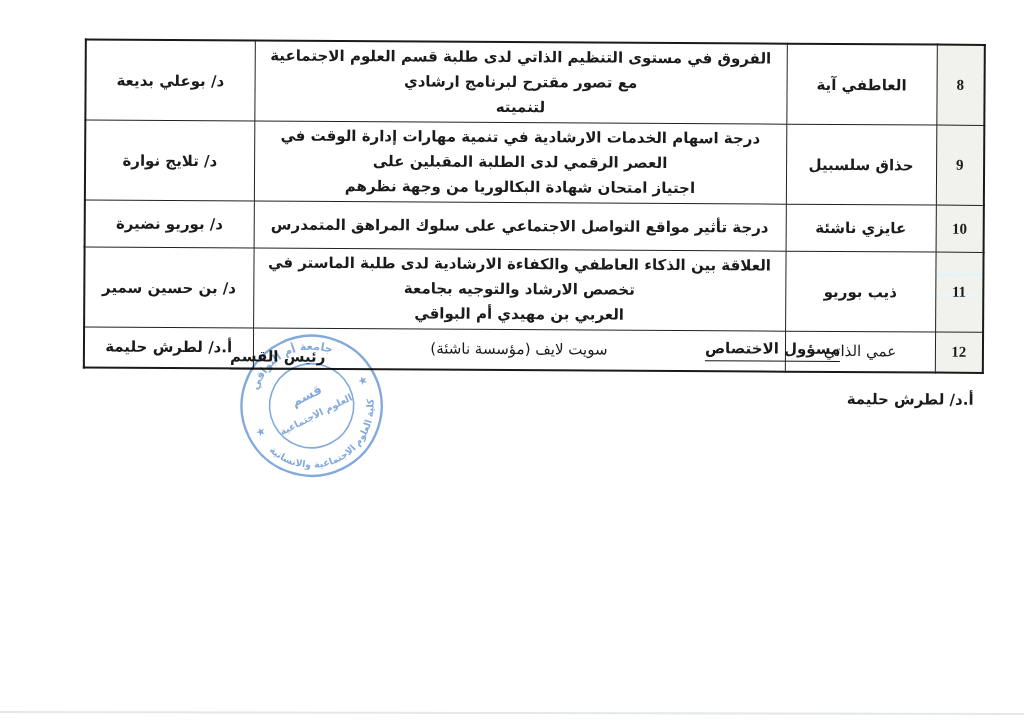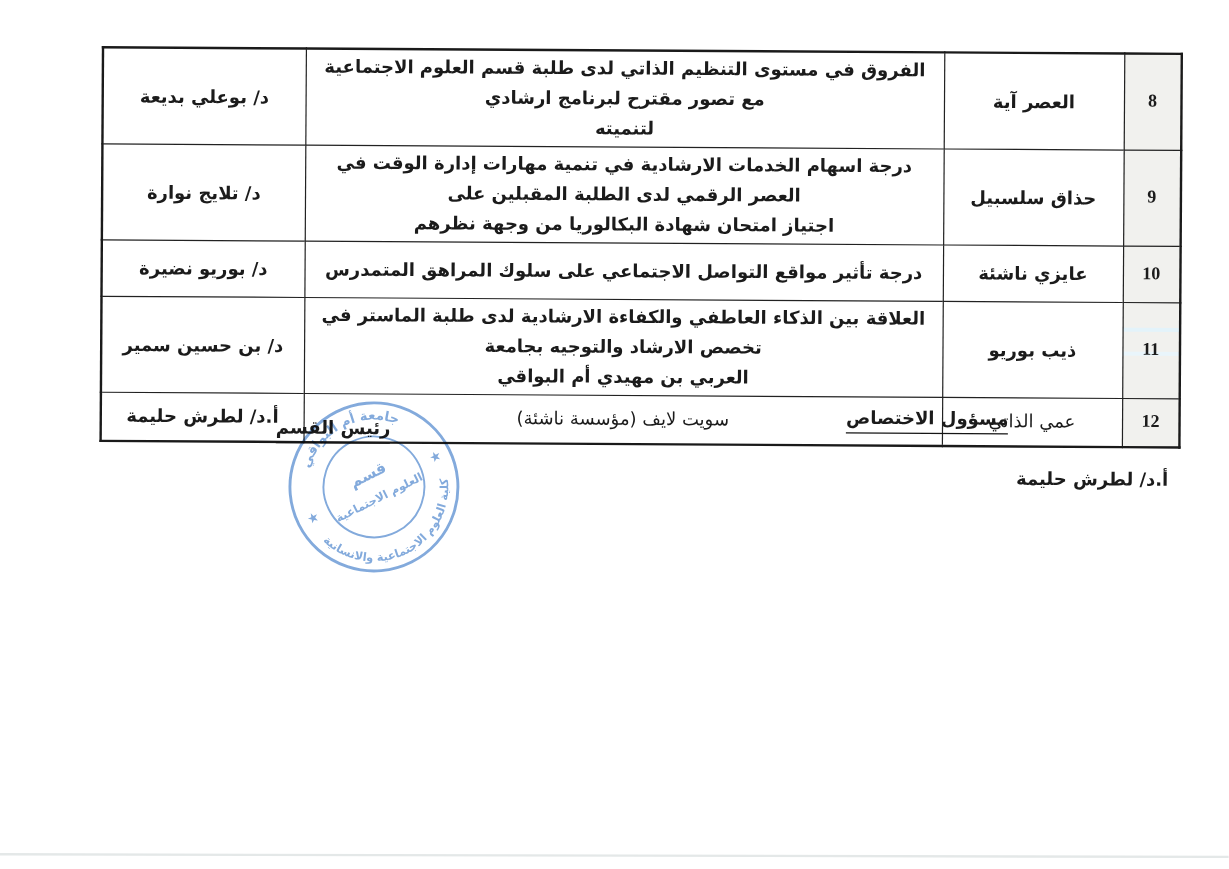--- a/index.html
+++ b/index.html
@@ -70,21 +70,21 @@
     <table class="thesis" dir="rtl">
       <colgroup>
         <col style="width:48px">
           <col style="width:150px">
           <col style="width:532px">
           <col style="width:169px">
       </colgroup>
       <tbody>
         <tr class="r8">
           <td class="num-cell">8</td>
-          <td>العصر آية</td>
+          <td>العاطفي آية</td>
           <td class="title-cell">
             <span class="tline">الفروق في مستوى التنظيم الذاتي لدى طلبة قسم العلوم الاجتماعية مع تصور مقترح لبرنامج ارشادي</span>
             <span class="tline">لتنميته</span>
           </td>
           <td>د/ بوعلي بديعة</td>
         </tr>
         <tr class="r9">
           <td class="num-cell">9</td>
           <td>حذاق سلسبيل</td>
           <td class="title-cell">

